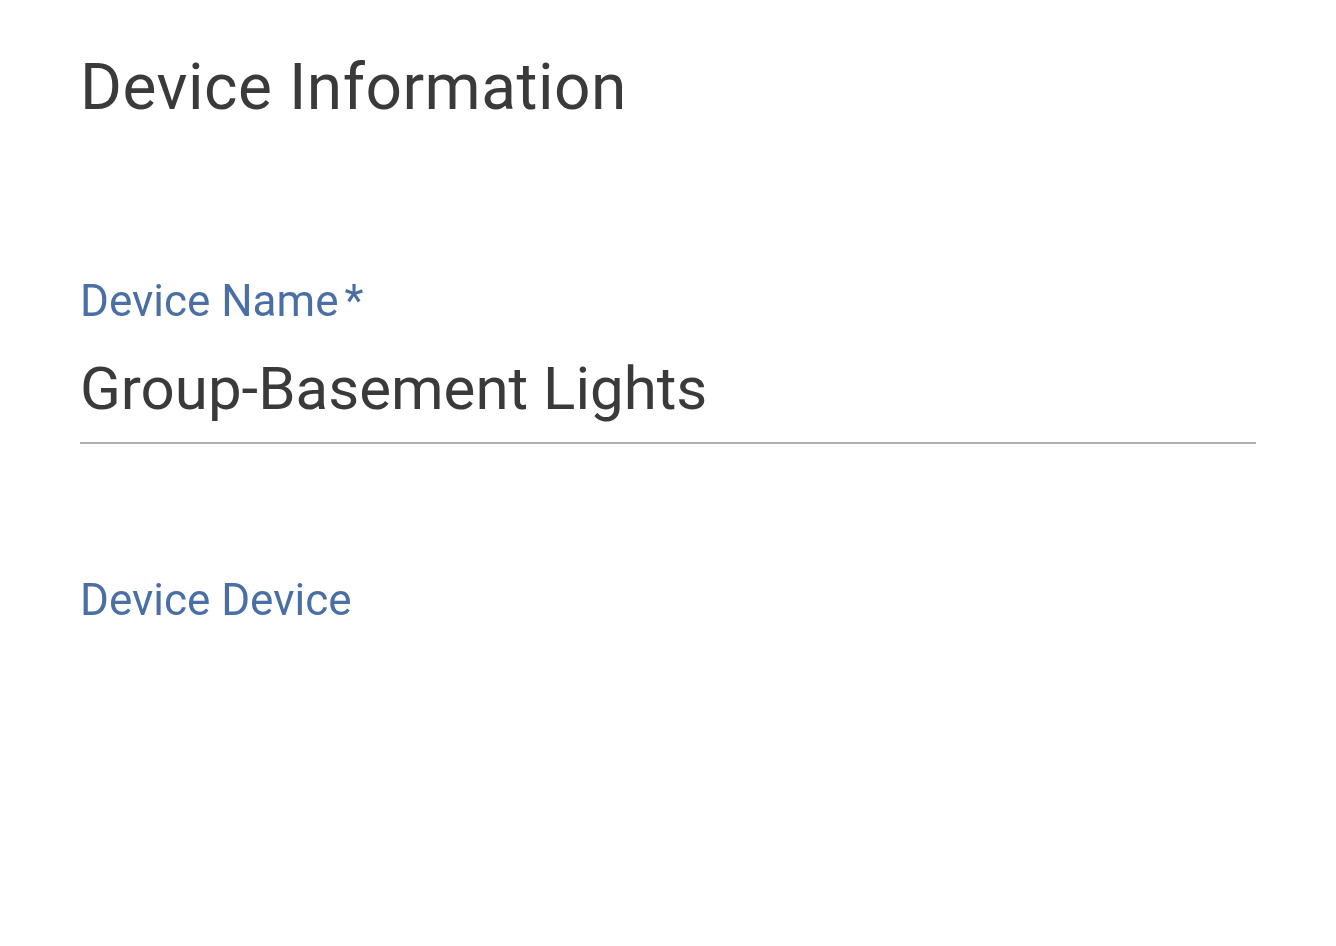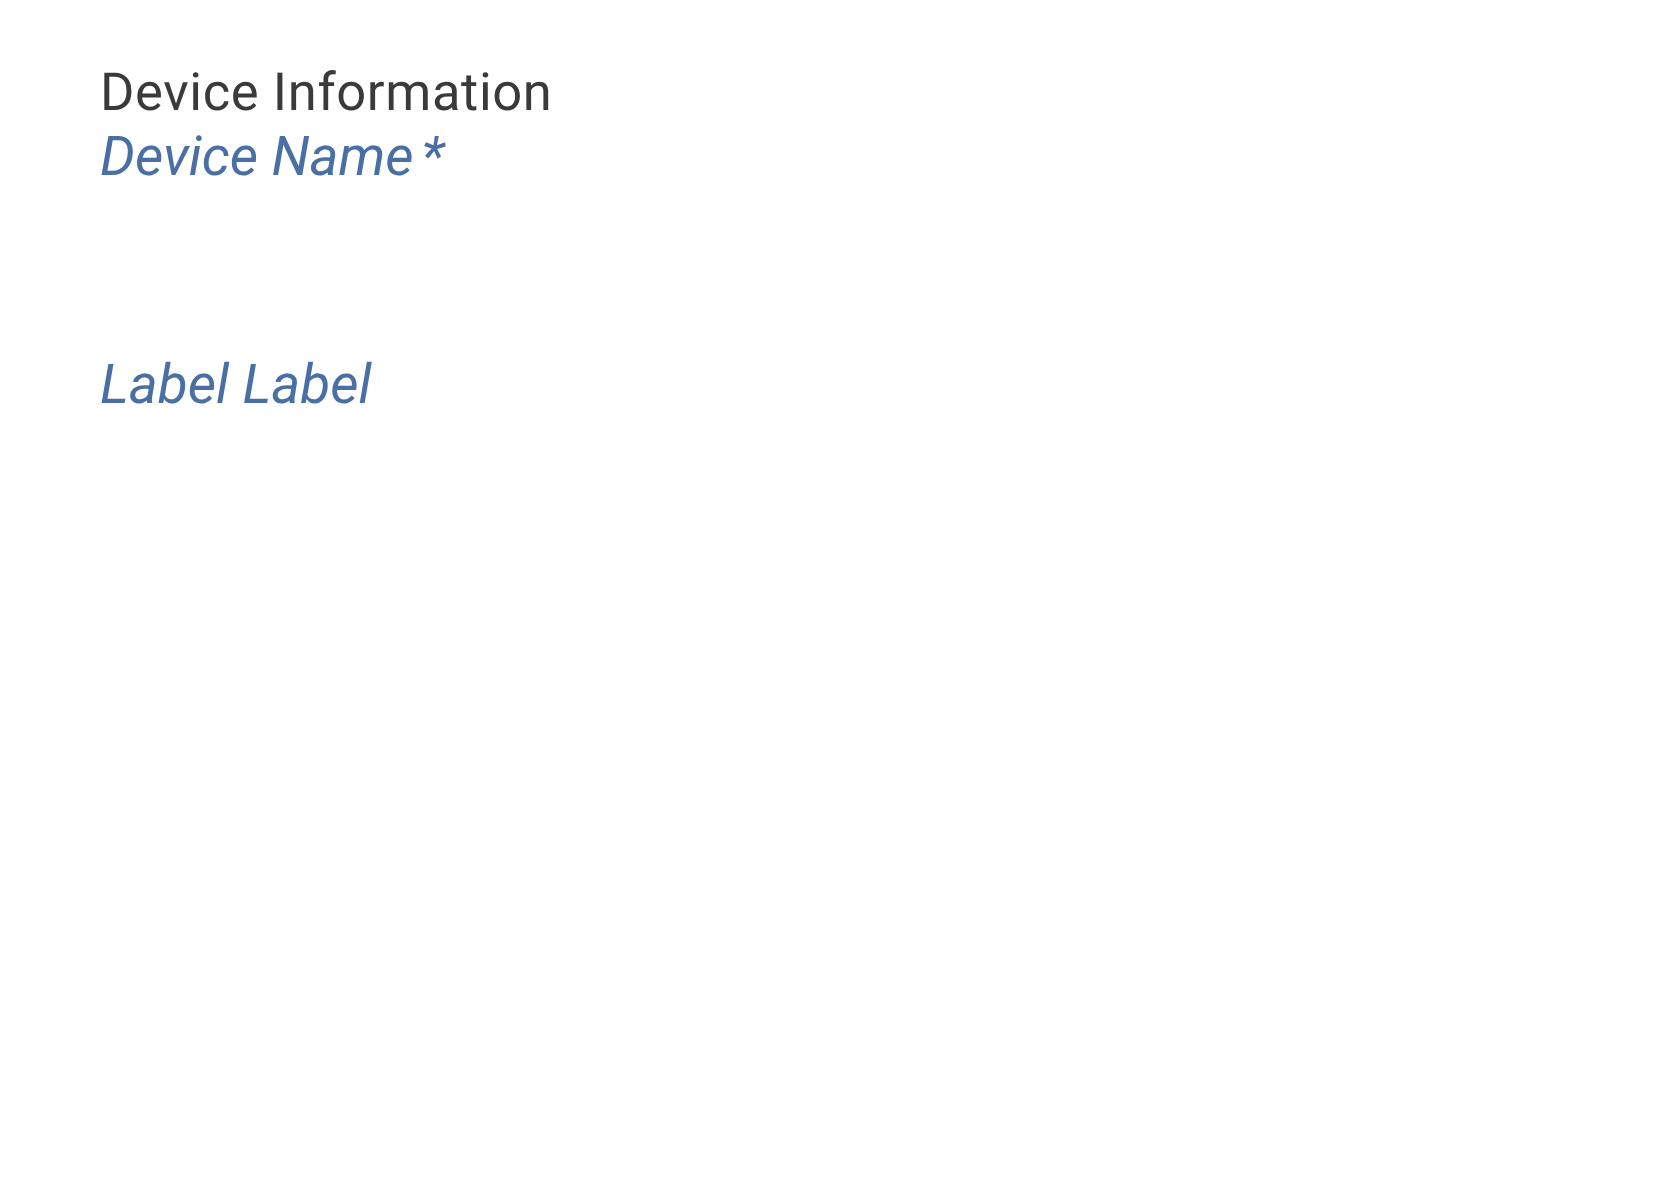--- a/index.html
+++ b/index.html
@@ -8,35 +8,35 @@
       padding: 0;
     }
     body {
       font-family: -apple-system, BlinkMacSystemFont, "Segoe UI", Roboto, Helvetica, Arial, sans-serif;
       background: #ffffff;
       width: 1336px;
       height: 946px;
       padding: 50px 80px;
     }
     .section-title {
-      font-size: 42px;
+      font-size: 64px;
       font-weight: 400;
       color: #3a3a3a;
+      margin-bottom: 150px;
       letter-spacing: 0.5px;
     }
     .field {
       margin-bottom: 130px;
     }
     .field-label {
       font-size: 44px;
       font-weight: 400;
       color: #4a6fa5;
       margin-bottom: 18px;
       display: block;
-      font-style: italic;
     }
     .required-asterisk {
       color: #4a6fa5;
       margin-left: 6px;
     }
     .field-input {
       width: 100%;
       font-size: 60px;
       font-weight: 400;
       color: #3a3a3a;
@@ -50,17 +50,18 @@
   </style>
 </head>
 <body>
 
 <h1 class="section-title">Device Information</h1>
 
 <div class="field">
   <label class="field-label">
     <span>Device Name</span><span class="required-asterisk">*</span>
   </label>
+  <input type="text" class="field-input" value="Group-Basement Lights" style="">
 </div>
 
 <div class="field">
-  <label class="field-label">Label Label</label>
+  <label class="field-label">Device Device</label>
 </div>
 
 </body></html>

